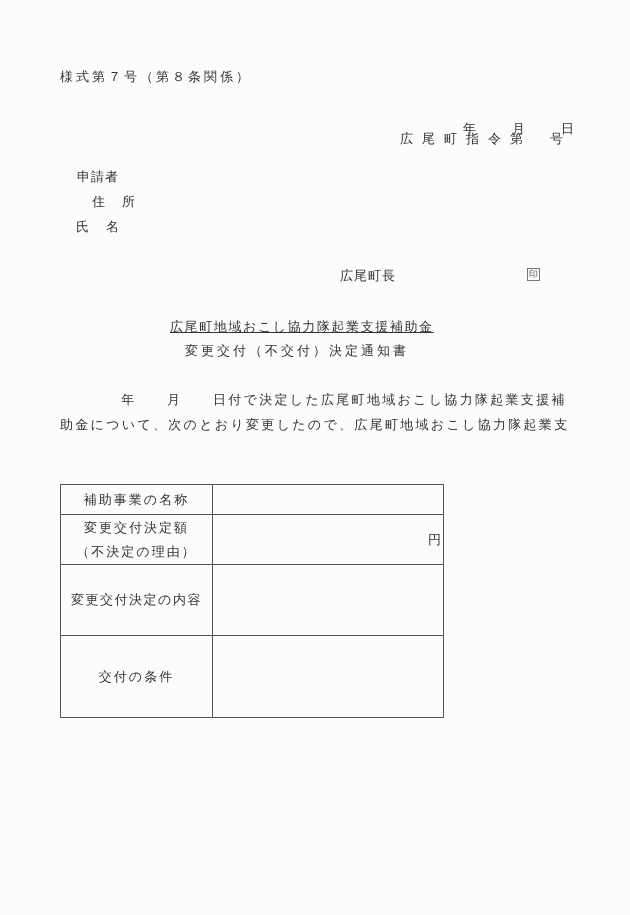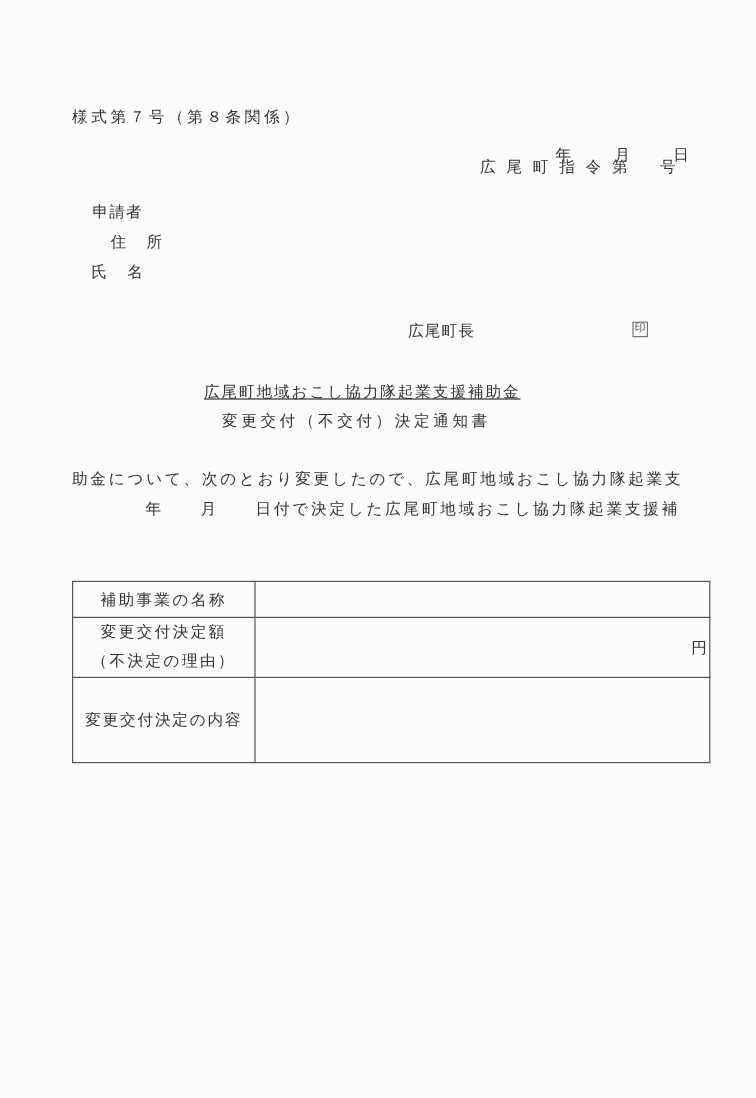--- a/index.html
+++ b/index.html
@@ -6,37 +6,37 @@
     body {
       width: 630px; height: 915px;
       background: #fcfcfc;
       position: relative;
       font-family: "DejaVu Serif", "Liberation Serif", serif;
       color: #333;
       font-size: 13px;
       overflow: hidden;
     }
     .abs { position: absolute; white-space: nowrap; letter-spacing: 2px; }
-    .form-no { left: 60px; top: 68px; letter-spacing: 3px; margin-top: 21px; }
+    .form-no { left: 60px; top: 68px; letter-spacing: 3px; }
     .order-line { left: 400px; top: 94px; letter-spacing: 0; margin-top: 36px; }
     .order-line span { display: inline-block; }
     .date-line { left: 463px; top: 120px; }
     .date-line span { display: inline-block; }
     .applicant { left: 77px; top: 168px; letter-spacing: 1px; }
     .addr { left: 92px; top: 193px; }
     .name { left: 76px; top: 218px; }
     .mayor { left: 340px; top: 267px; letter-spacing: 1px; }
     .seal { left: 527px; top: 268px; width: 11px; height: 11px; border: 1px solid #777; font-size: 9px; line-height: 11px; text-align: center; letter-spacing: 0; color: #555; }
     .title1 { left: 170px; top: 318px; letter-spacing: 1.6px; text-decoration: underline; }
     .title2 { left: 185px; top: 342px; letter-spacing: 3px; text-align: center; }
     .body { left: 60px; top: 387px; width: 520px; white-space: normal; line-height: 25px; letter-spacing: 2.3px; }
     .body p { margin: 0; white-space: nowrap; }
     table.grant {
       position: absolute; left: 60px; top: 484px;
-      width: 532px; border-collapse: collapse;
+      width: 384px; border-collapse: collapse;
       font-size: 13px; letter-spacing: 2px;
     }
     table.grant td { border: 1.3px solid #555; padding: 0; vertical-align: middle; }
     td.lbl { width: 151px; text-align: center; }
     td.val { text-align: right; padding-right: 8px; }
     .r1 { height: 30px; }
     .r2 { height: 50px; }
     .r3 { height: 71px; padding-left: 24px; }
     .r4 { height: 82px; }
     .lbl2 { line-height: 24px; }
@@ -58,35 +58,39 @@
 <div class="abs addr">住　所</div>
 <div class="abs name">氏　名</div>
 
 <div class="abs mayor">広尾町長</div>
 <div class="abs seal">印</div>
 
 <div class="abs title1">広尾町地域おこし協力隊起業支援補助金</div>
 <div class="abs title2">変更交付（不交付）決定通知書</div>
 
 <div class="abs body">
+  <p>　　　　年　　月　　日付で決定した広尾町地域おこし協力隊起業支援補</p>
   <p>助金について、次のとおり変更したので、広尾町地域おこし協力隊起業支</p>
-  <p>　　　　年　　月　　日付で決定した広尾町地域おこし協力隊起業支援補</p>
 </div>
 
 <table class="grant">
   <tbody>
       <tr class="r1">
     <td class="lbl">補助事業の名称</td>
     <td class="val"></td>
   </tr>
   <tr class="r2">
     <td class="lbl lbl2">
       <div>変更交付決定額</div>
       <div>（不決定の理由）</div>
     </td>
     <td class="val">円</td>
   </tr>
   <tr class="r3">
     <td class="lbl" style="letter-spacing:1.5px;">変更交付決定の内容</td>
     <td class="val"></td>
   </tr>
+  <tr class="r4">
+    <td class="lbl">交付の条件</td>
+    <td class="val"></td>
+  </tr>
 </tbody>
   </table>
 
 </body></html>

